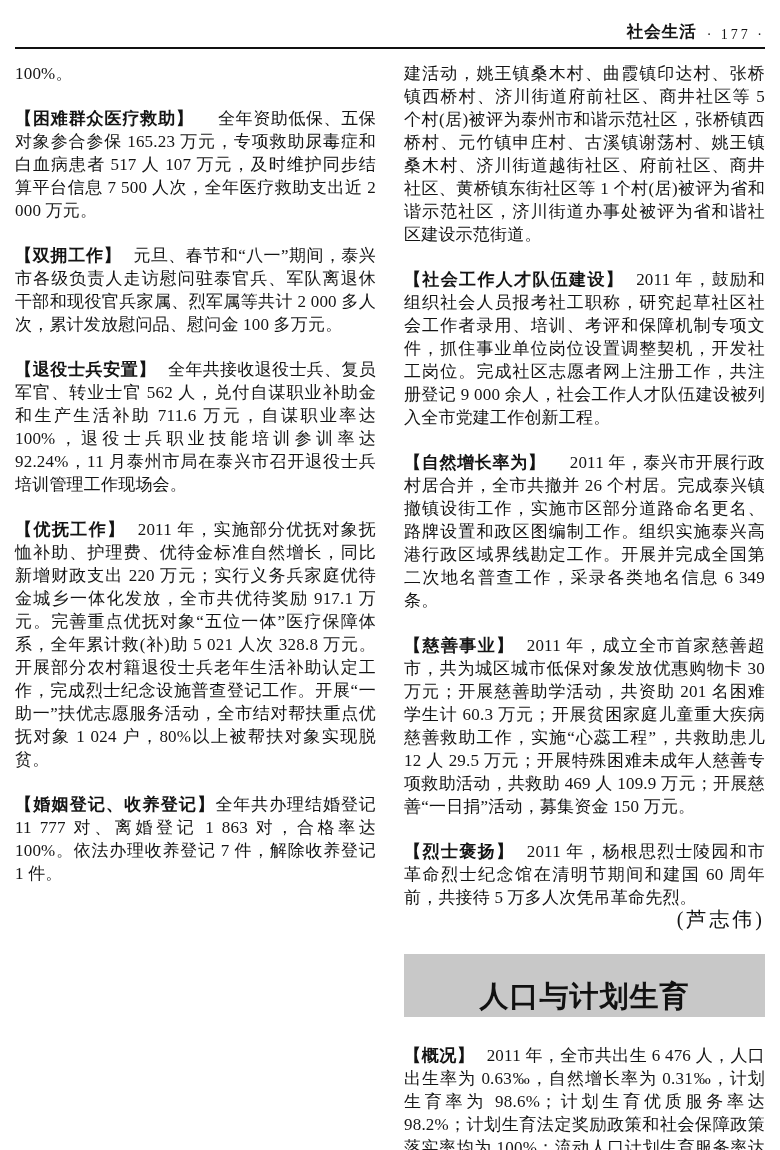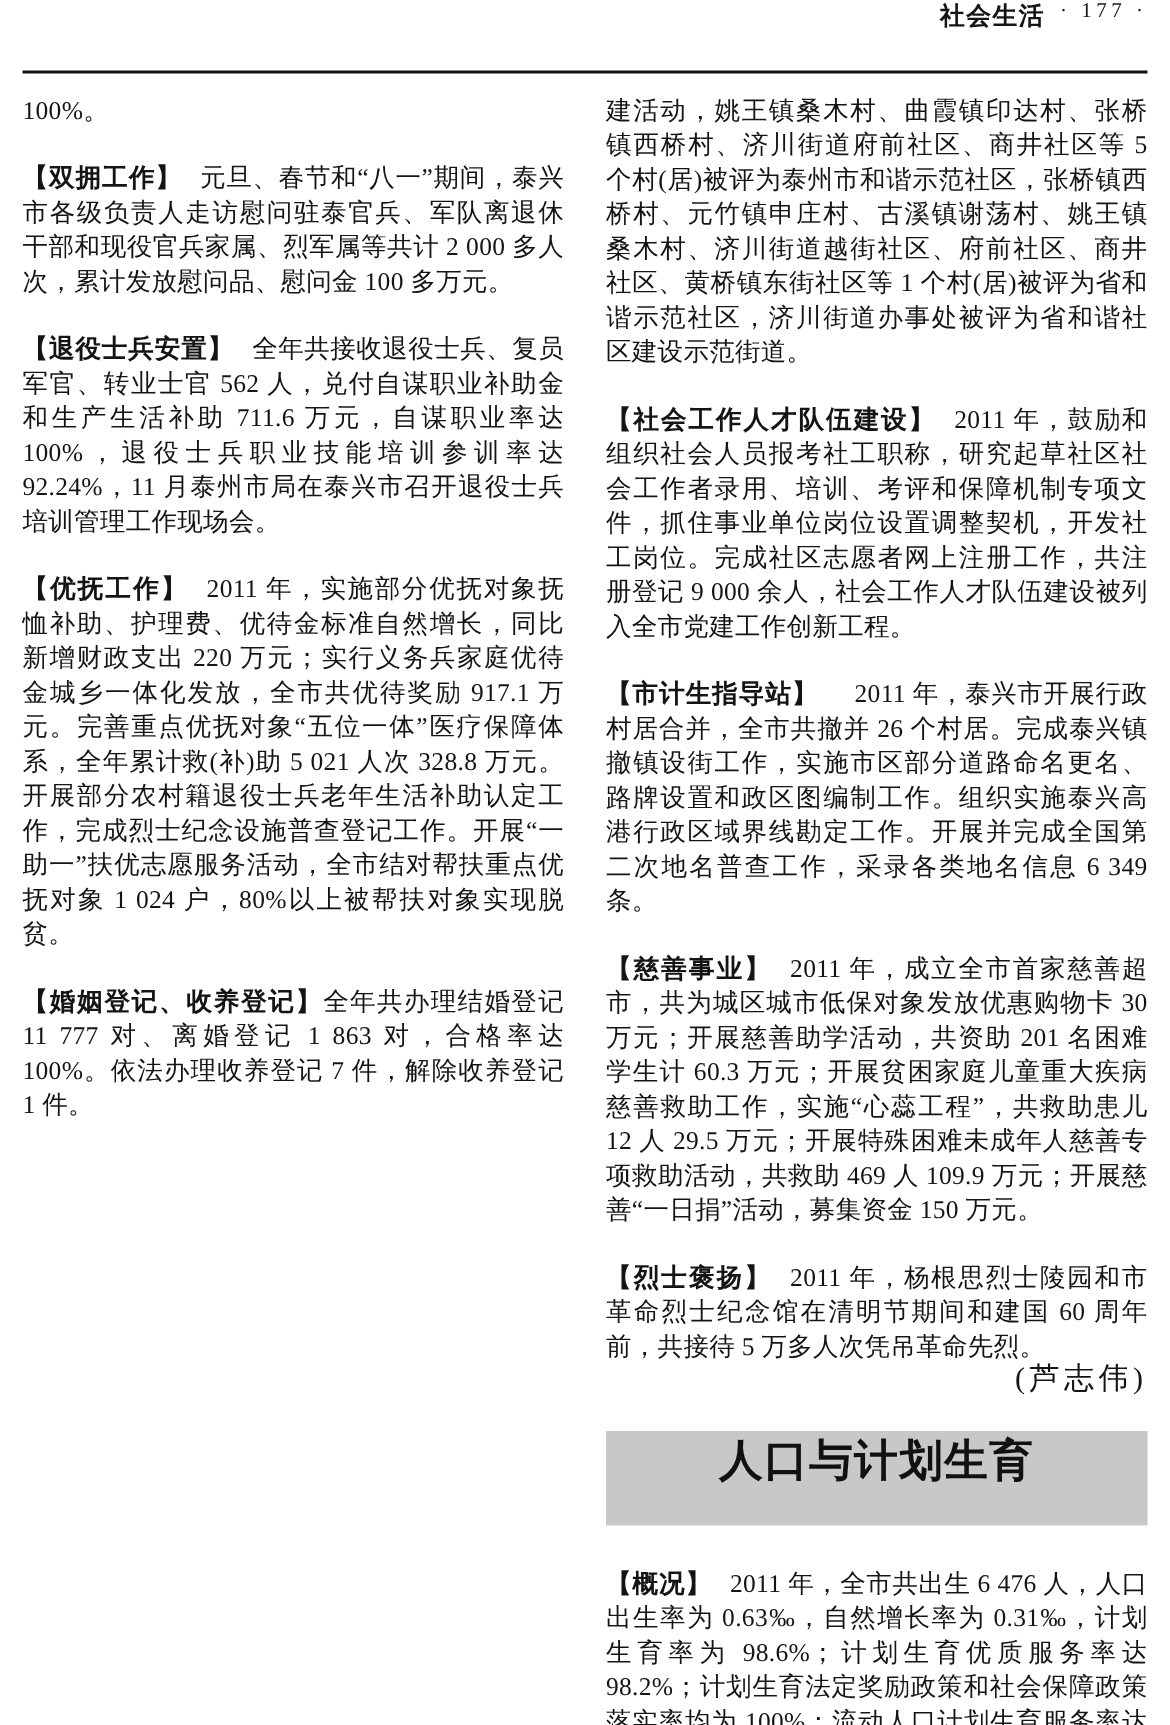--- a/index.html
+++ b/index.html
@@ -11,20 +11,21 @@
     font-family: "Liberation Serif", "DejaVu Serif", serif;
     overflow: hidden;
   }
   .page { padding: 0 15px; }
 
   
   .header {
     height: 43px;
     display: flex;
     justify-content: flex-end;
+    align-items: flex-end;
     border-bottom: 2.5px solid #111111;
     padding-bottom: 4px;
   }
   .header .section-label {
     font-family: "Liberation Sans", "DejaVu Sans", sans-serif;
     font-weight: 700;
     font-size: 16.5px;
     letter-spacing: 1px;
   }
   .header .page-label {
@@ -66,21 +67,21 @@
     text-align: right;
     font-size: 20px;
     line-height: 23px;
     letter-spacing: 3px;
   }
 
   .banner {
     height: 63px;
     background: #c8c8c8;
     display: flex;
-    align-items: flex-start;
+    align-items: flex-end;
     justify-content: center;
     margin: 23px 0 27px 0;
   }
   .banner .banner-title {
     font-family: "Liberation Sans", "DejaVu Sans", sans-serif;
     font-weight: 700;
     font-size: 29px;
     color: #111111;
     letter-spacing: 1px;
   }
@@ -93,39 +94,40 @@
   <div class="header">
     <span class="section-label">社会生活</span>
     <span class="page-label">· 177 ·</span>
   </div>
 
   <div class="columns">
 
     <div class="col">
       <p class="cont">100%。</p>
 
+      <p class="entry wide-gap"><span class="t">【困难群众医疗救助】</span><span>全年资助低保、五保对象参合参保 165.23 万元，专项救助尿毒症和白血病患者 517 人 107 万元，及时维护同步结算平台信息 7 500 人次，全年医疗救助支出近 2 000 万元。</span></p>
 
       <p class="entry"><span class="t">【双拥工作】</span><span>元旦、春节和“八一”期间，泰兴市各级负责人走访慰问驻泰官兵、军队离退休干部和现役官兵家属、烈军属等共计 2 000 多人次，累计发放慰问品、慰问金 100 多万元。</span></p>
 
       <p class="entry"><span class="t">【退役士兵安置】</span><span>全年共接收退役士兵、复员军官、转业士官 562 人，兑付自谋职业补助金和生产生活补助 711.6 万元，自谋职业率达 100%，退役士兵职业技能培训参训率达 92.24%，11 月泰州市局在泰兴市召开退役士兵培训管理工作现场会。</span></p>
 
       <p class="entry"><span class="t">【优抚工作】</span><span>2011 年，实施部分优抚对象抚恤补助、护理费、优待金标准自然增长，同比新增财政支出 220 万元；实行义务兵家庭优待金城乡一体化发放，全市共优待奖励 917.1 万元。完善重点优抚对象“五位一体”医疗保障体系，全年累计救(补)助 5 021 人次 328.8 万元。开展部分农村籍退役士兵老年生活补助认定工作，完成烈士纪念设施普查登记工作。开展“一助一”扶优志愿服务活动，全市结对帮扶重点优抚对象 1 024 户，80%以上被帮扶对象实现脱贫。</span></p>
 
 
 
       <p class="entry no-gap"><span class="t">【婚姻登记、收养登记】</span><span>全年共办理结婚登记 11 777 对、离婚登记 1 863 对，合格率达 100%。依法办理收养登记 7 件，解除收养登记 1 件。</span></p>
 
     </div>
 
     <div class="col">
       <p class="cont">建活动，姚王镇桑木村、曲霞镇印达村、张桥镇西桥村、济川街道府前社区、商井社区等 5 个村(居)被评为泰州市和谐示范社区，张桥镇西桥村、元竹镇申庄村、古溪镇谢荡村、姚王镇桑木村、济川街道越街社区、府前社区、商井社区、黄桥镇东街社区等 1 个村(居)被评为省和谐示范社区，济川街道办事处被评为省和谐社区建设示范街道。</p>
 
       <p class="entry"><span class="t">【社会工作人才队伍建设】</span><span>2011 年，鼓励和组织社会人员报考社工职称，研究起草社区社会工作者录用、培训、考评和保障机制专项文件，抓住事业单位岗位设置调整契机，开发社工岗位。完成社区志愿者网上注册工作，共注册登记 9 000 余人，社会工作人才队伍建设被列入全市党建工作创新工程。</span></p>
 
-      <p class="entry wide-gap"><span class="t">【市计生指导站】</span><span>2011 年，泰兴市开展行政村居合并，全市共撤并 26 个村居。完成泰兴镇撤镇设街工作，实施市区部分道路命名更名、路牌设置和政区图编制工作。组织实施泰兴高港行政区域界线勘定工作。开展并完成全国第二次地名普查工作，采录各类地名信息 6 349 条。</span></p>
+      <p class="entry wide-gap"><span class="t">【自然增长率为】</span><span>2011 年，泰兴市开展行政村居合并，全市共撤并 26 个村居。完成泰兴镇撤镇设街工作，实施市区部分道路命名更名、路牌设置和政区图编制工作。组织实施泰兴高港行政区域界线勘定工作。开展并完成全国第二次地名普查工作，采录各类地名信息 6 349 条。</span></p>
 
       <p class="entry"><span class="t">【慈善事业】</span><span>2011 年，成立全市首家慈善超市，共为城区城市低保对象发放优惠购物卡 30 万元；开展慈善助学活动，共资助 201 名困难学生计 60.3 万元；开展贫困家庭儿童重大疾病慈善救助工作，实施“心蕊工程”，共救助患儿 12 人 29.5 万元；开展特殊困难未成年人慈善专项救助活动，共救助 469 人 109.9 万元；开展慈善“一日捐”活动，募集资金 150 万元。</span></p>
 
       <p class="entry"><span class="t">【烈士褒扬】</span><span>2011 年，杨根思烈士陵园和市革命烈士纪念馆在清明节期间和建国 60 周年前，共接待 5 万多人次凭吊革命先烈。</span></p>
 
       <div class="attribution">(芦志伟)</div>
 
       <div class="banner">
         <span class="banner-title">人口与计划生育</span>
       </div>

